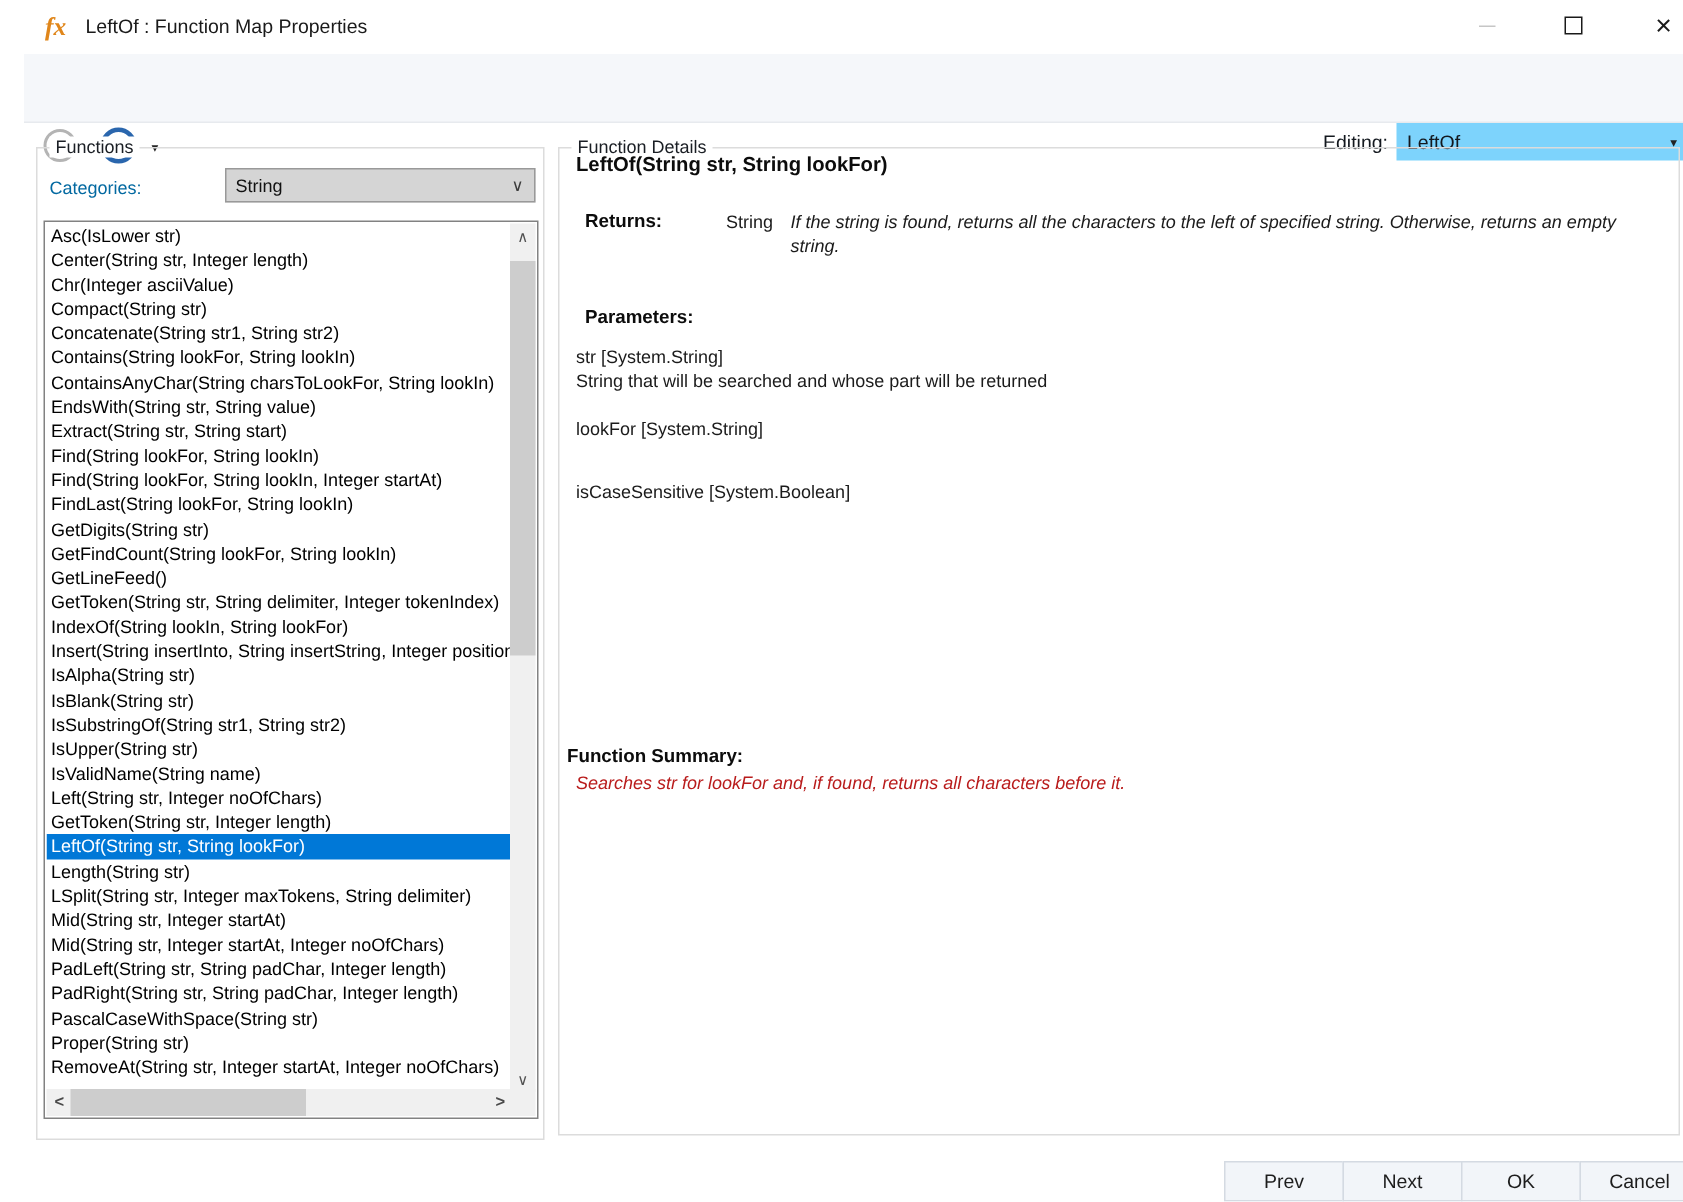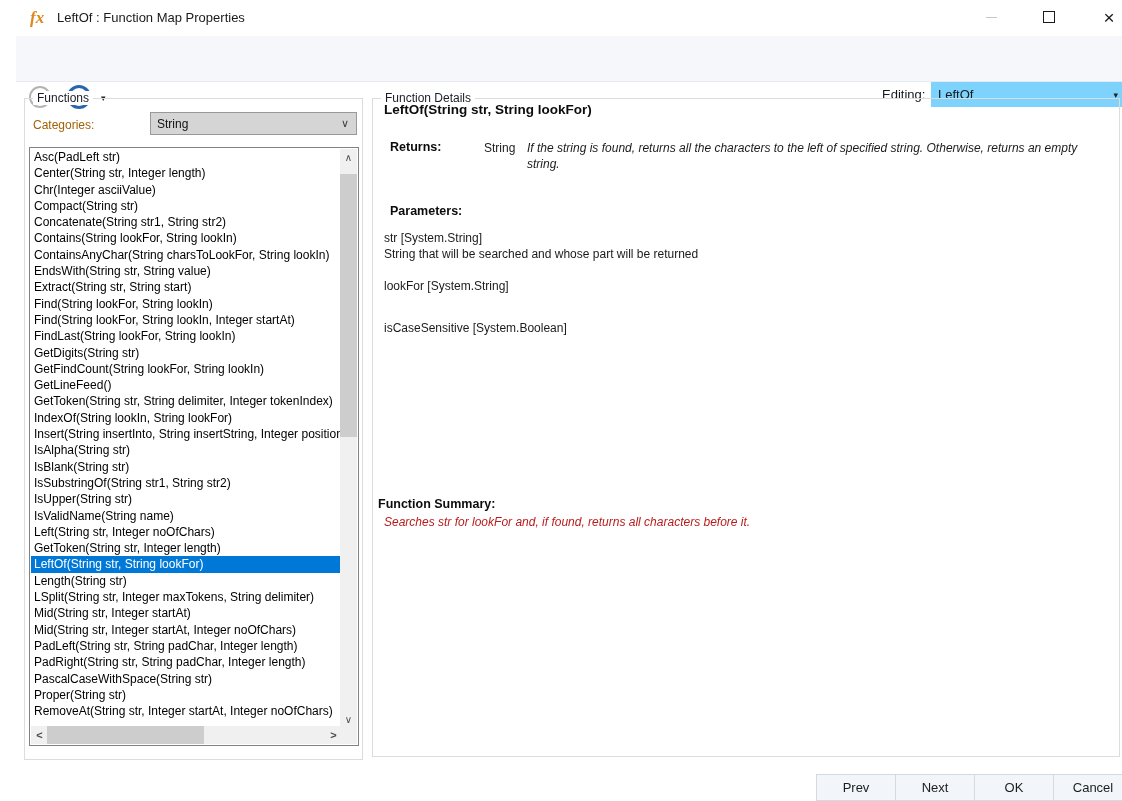--- a/index.html
+++ b/index.html
@@ -26,21 +26,21 @@
   .editing-combo { position:absolute; left:915px; top:46px; width:193px; height:25px; background:#7dd3fc; display:flex; align-items:center; padding:0 7px; font-size:13px; color:#13181e; }
   .editing-caret { position:absolute; right:6px; top:8px; font-size:9px; color:#222; }
 
   
   .groupbox { position:absolute; border:1px solid #dcdcdc; }
   .gb-functions { left:8px; top:98px; width:339px; height:662px; }
   .gb-details { left:356px; top:98px; width:748px; height:659px; }
   .gb-label { position:absolute; top:-8px; left:8px; background:#fff; padding:0 4px; font-size:12px; color:#1a1e24; }
 
   
-  .cat-label { position:absolute; left:8px; top:19px; font-size:12px; color:#a16207; }
+  .cat-label { position:absolute; left:8px; top:19px; font-size:12px; color:#0369a1; }
   .cat-combo { position:absolute; left:125px; top:13px; width:207px; height:23px; background:#d5d5d5; border:1px solid #999999; display:flex; align-items:center; padding:0 6px; font-size:12px; color:#111; }
   .cat-caret { position:absolute; right:7px; top:4px; font-size:11px; color:#3c3c3c; }
 
   
   .listbox { position:absolute; left:4px; top:48px; width:330px; height:599px; border:1px solid #828282; background:#fff; }
   .list-items { position:absolute; left:1px; top:1px; width:310px; height:579px; overflow:hidden; }
   .list-item { height:16.3px; line-height:16.3px; font-size:12px; color:#000; white-space:nowrap; overflow:hidden; padding-left:3px; }
   .list-item.selected { background:#0078d7; color:#fff; }
   .vscroll { position:absolute; right:1px; top:1px; width:17px; height:579px; background:#f0f0f0; }
   .vscroll .arrow { position:absolute; left:0; width:17px; height:17px; display:flex; align-items:center; justify-content:center; font-size:10px; color:#505050; }
@@ -110,21 +110,21 @@
     <div class="gb-label">Functions</div>
     <div class="cat-label">Categories:</div>
     <div class="cat-combo">
       <span>String</span>
       <span class="cat-caret">∨</span>
     </div>
 
     <div class="listbox">
       <div class="list-items">
 
-      <div class="list-item">Asc(PadLeft str)</div>
+      <div class="list-item">Asc(IsLower str)</div>
           <div class="list-item">Center(String str, Integer length)</div>
           <div class="list-item">Chr(Integer asciiValue)</div>
           <div class="list-item">Compact(String str)</div>
           <div class="list-item">Concatenate(String str1, String str2)</div>
           <div class="list-item">Contains(String lookFor, String lookIn)</div>
           <div class="list-item">ContainsAnyChar(String charsToLookFor, String lookIn)</div>
           <div class="list-item">EndsWith(String str, String value)</div>
           <div class="list-item">Extract(String str, String start)</div>
           <div class="list-item">Find(String lookFor, String lookIn)</div>
           <div class="list-item">Find(String lookFor, String lookIn, Integer startAt)</div>

